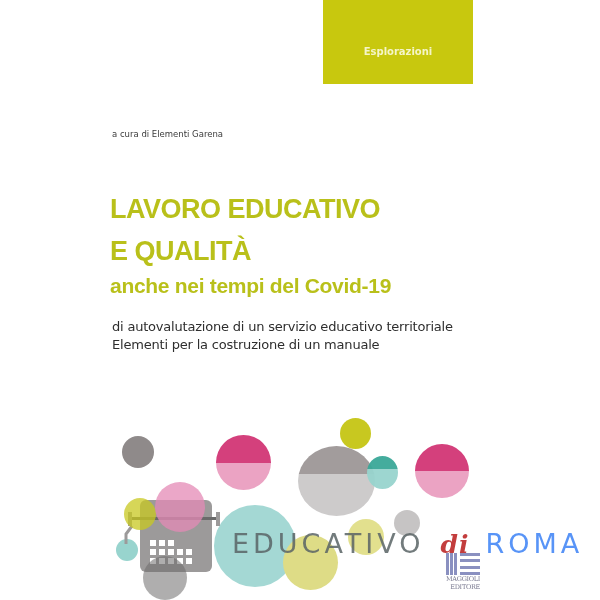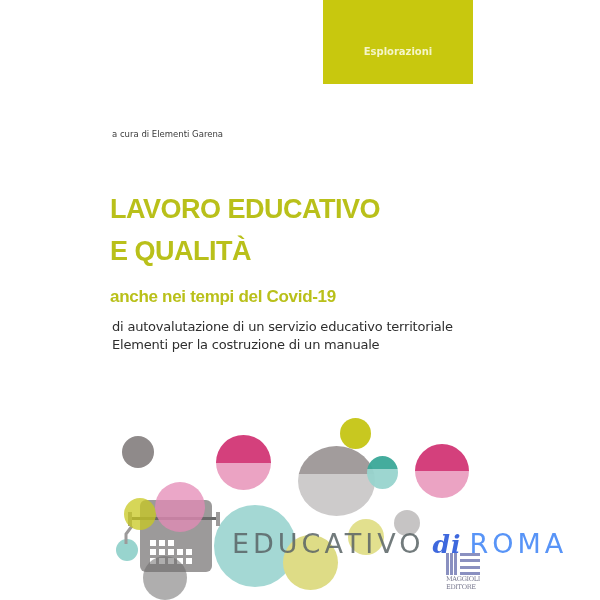--- a/index.html
+++ b/index.html
@@ -4,31 +4,31 @@
 <style>
   html, body { margin:0; padding:0; background:#ffffff; }
   body { width:600px; height:600px; position:relative; overflow:hidden; font-family:"DejaVu Sans", sans-serif; }
   .cover { position:absolute; left:0; top:0; width:600px; height:600px; background:#ffffff; }
   .series-band { position:absolute; left:323px; top:0; width:150px; height:84px; background:#c8c80e; }
   .series-label { position:absolute; left:0; right:0; top:46px; text-align:center; color:#f5f5c8; font-size:10px; font-weight:bold; font-family:"DejaVu Sans", sans-serif; }
   .curator { position:absolute; left:112px; top:129px; font-size:8.5px; color:#3b3b3b; font-family:"DejaVu Sans", sans-serif; }
   .title { position:absolute; left:110px; top:196px; color:#b9c01a; font-weight:bold; font-family:Liberation Sans, sans-serif; line-height:1; }
   .title .l1 { font-size:27px; letter-spacing:-0.5px; display:block; }
   .title .l2 { font-size:27px; letter-spacing:-0.5px; display:block; margin-top:15px; }
-  .title .l3 { font-size:17px; letter-spacing:-0.3px; display:block; margin-top:23px; }
+  .title .l3 { font-size:21px; letter-spacing:-0.3px; display:block; margin-top:10px; }
   .subtitle { position:absolute; left:112px; top:318px; font-size:13px; color:#2e2e2e; line-height:18px; font-family:"DejaVu Sans", sans-serif; letter-spacing:-0.2px; }
   .circle { position:absolute; border-radius:50%; }
   .half { overflow:hidden; }
   .half .top { position:absolute; left:0; top:0; width:100%; height:50%; }
   .half .bot { position:absolute; left:0; top:50%; width:100%; height:50%; }
   .tw { position:absolute; }
   .watermark { position:absolute; left:232px; top:528px; font-size:27px; letter-spacing:4px; font-family:"DejaVu Sans", sans-serif; color:#5a6466; opacity:0.85; white-space:nowrap; }
-  .watermark .di { font-family:"DejaVu Serif", serif; font-style:italic; font-weight:bold; color:#1d4ed8; letter-spacing:1px; font-size:25px; margin:0 8px; }
+  .watermark .di { font-family:"DejaVu Serif", serif; font-style:italic; font-weight:bold; color:#b91c1c; letter-spacing:1px; font-size:25px; margin:0 16px; }
   .watermark .roma { color:#3b82f6; }
-  .publisher { position:absolute; left:446px; top:553px; width:34px; text-align:left; }
+  .publisher { position:absolute; left:446px; top:553px; width:34px; text-align:right; }
   .publisher .mark { display:flex; gap:1px; height:22px; width:34px; margin:0 auto; }
   .publisher .bar { width:3px; background:#8a90c0; }
   .publisher .lines { flex:1; display:flex; flex-direction:column; justify-content:space-between; margin-left:2px; }
   .publisher .line { height:3px; background:#8a90c0; }
   .publisher .name { font-family:"DejaVu Serif", serif; font-size:6.5px; color:#7a7a90; line-height:7px; margin-top:1px; letter-spacing:-0.3px; }
 </style>
 </head>
 <body>
 
 <div class="cover">

